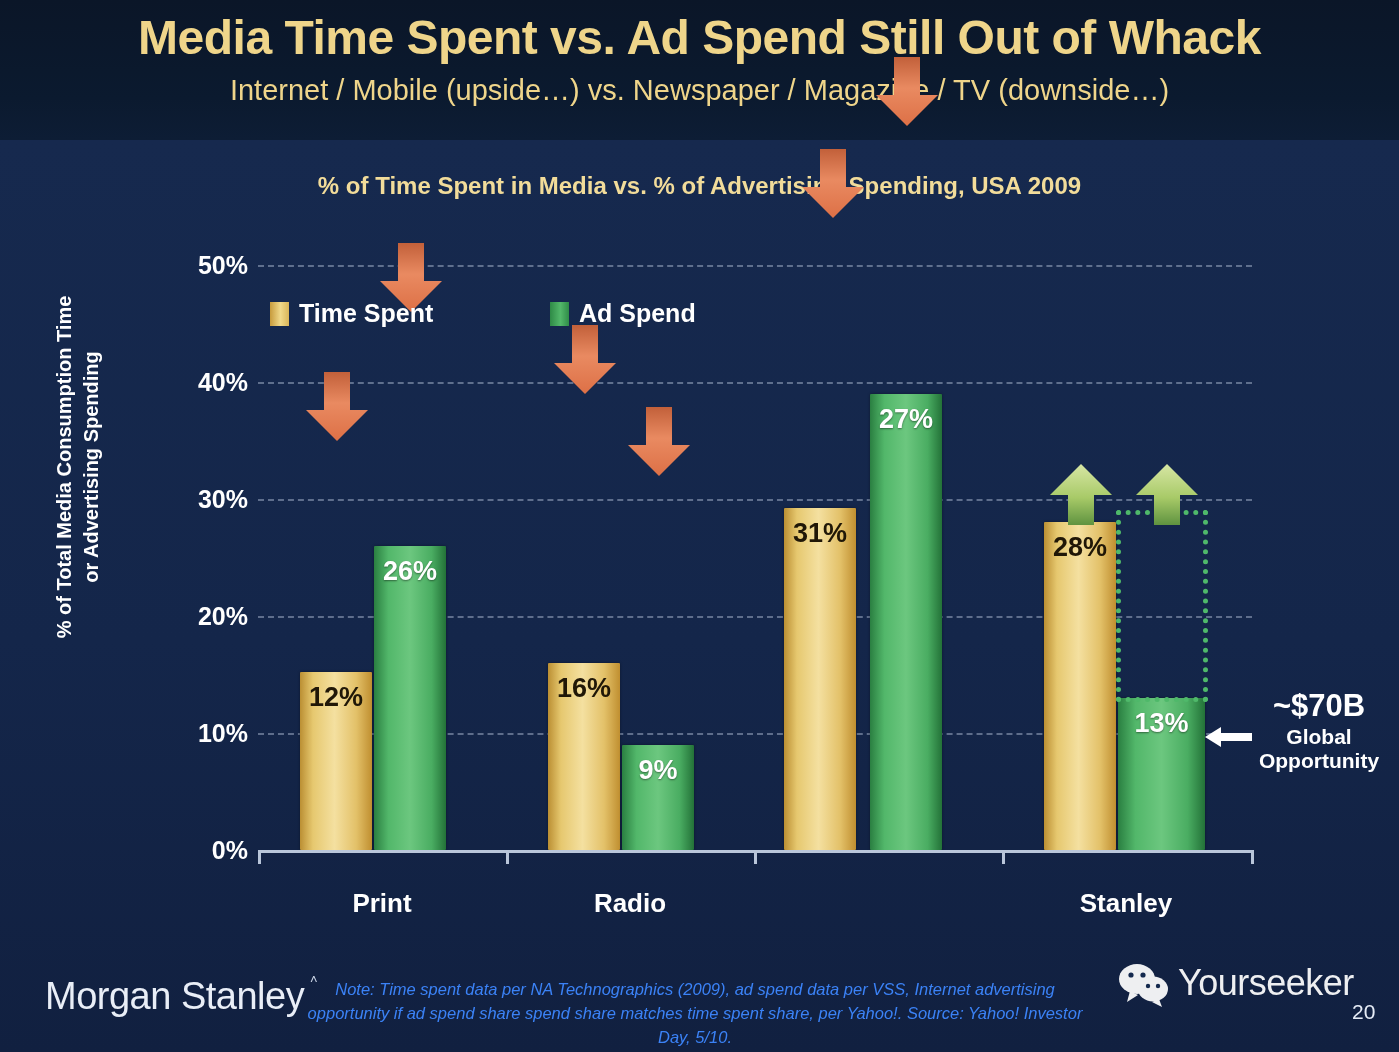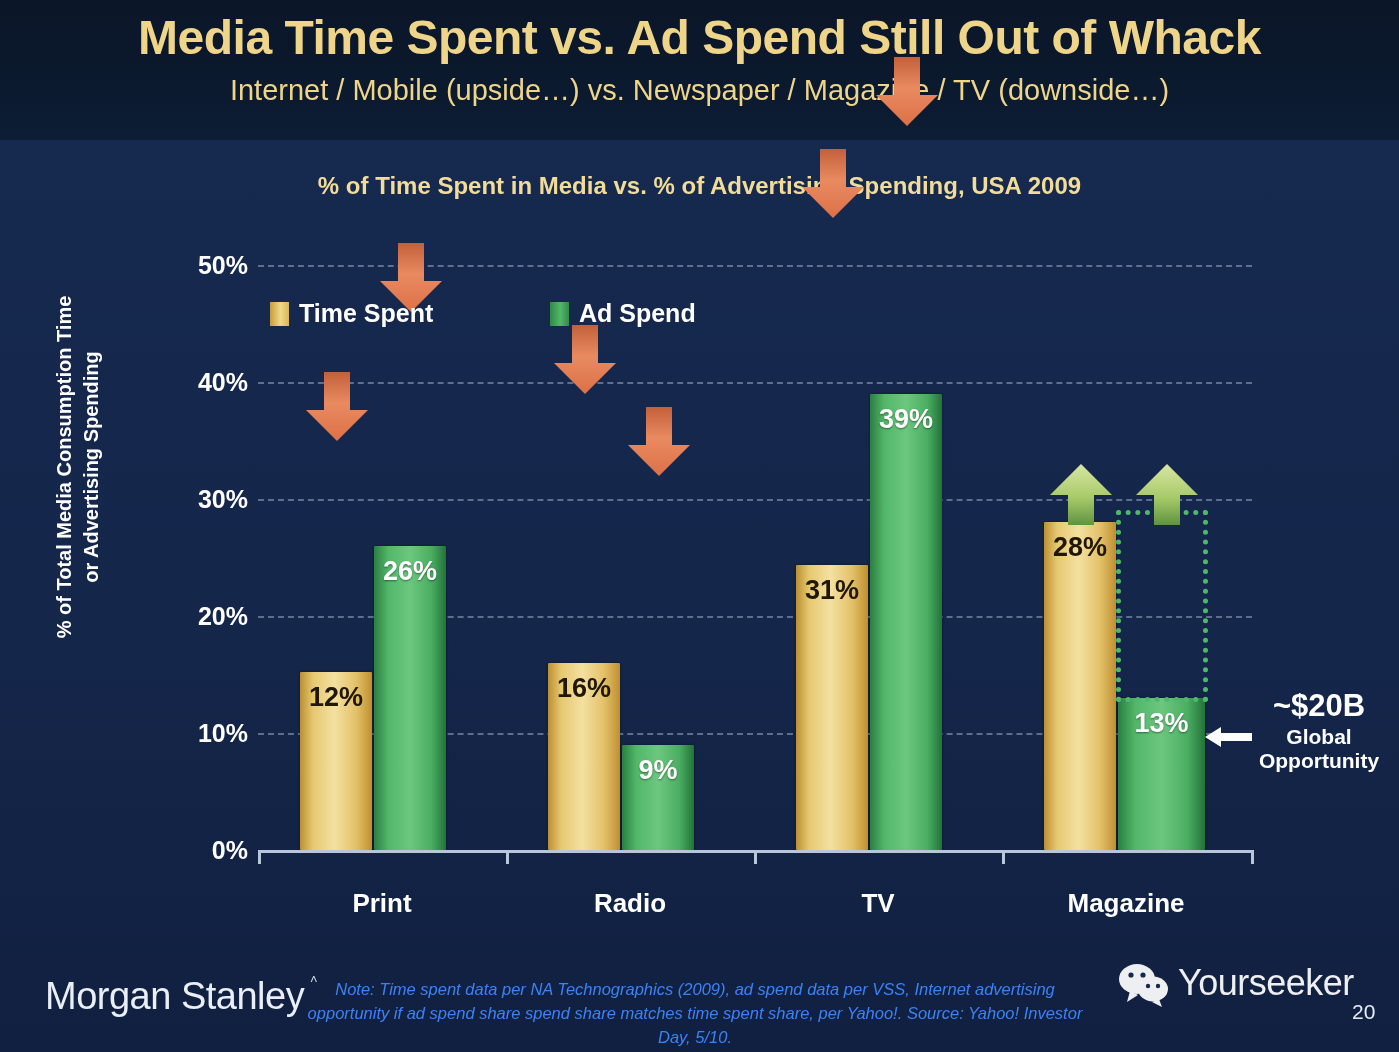--- a/index.html
+++ b/index.html
@@ -175,25 +175,25 @@
         <div class="bar-val">26%</div>
       </div>
 
       <div class="bar gold" style="left:290px;width:72px;height:187.2px;">
         <div class="bar-val">16%</div>
       </div>
       <div class="bar green" style="left:364px;width:72px;height:105.3px;">
         <div class="bar-val">9%</div>
       </div>
 
-      <div class="bar gold" style="left:538px;width:72px;height:285px;">
+      <div class="bar gold" style="left:526px;width:72px;height:342px;">
         <div class="bar-val">31%</div>
       </div>
       <div class="bar green" style="left:612px;width:72px;height:456.3px;">
-        <div class="bar-val">39%</div>
+        <div class="bar-val">27%</div>
       </div>
 
       <div class="bar gold" style="left:786px;width:72px;height:327.6px;">
         <div class="bar-val">28%</div>
       </div>
       <div class="bar green" style="left:860px;width:87px;height:152.1px;">
         <div class="bar-val">13%</div>
       </div>
 
       <div id="oppbox" style="left:858px;width:82px;bottom:148px;height:182px;"></div>
@@ -268,30 +268,29 @@
 
     <div id="axis-x"></div>
     <div class="tickmark" style="left:258px;"></div>
     <div class="tickmark" style="left:506px;"></div>
     <div class="tickmark" style="left:754px;"></div>
     <div class="tickmark" style="left:1002px;"></div>
     <div class="tickmark" style="left:1251px;"></div>
 
     <div class="catlabel" style="left:506px;width:248px;">Radio</div>
     <div class="catlabel" style="left:258px;width:248px;">Print</div>
-    <div class="catlabel" style="left:754px;width:248px;">TV</div>
-    <div class="catlabel" style="left:1002px;width:248px;">Magazine</div>
+    <div class="catlabel" style="left:1002px;width:248px;">Stanley</div>
 
     <div id="ann-arrow">
       <svg width="48" height="26" viewBox="0 0 48 26">
         <path d="M0 13 L16 3 V9 H47 V17 H16 V23 Z" fill="#ffffff"></path>
       </svg>
     </div>
     <div id="annotation">
-      <div id="ann-big">~$20B</div>
+      <div id="ann-big">~$70B</div>
       <div id="ann-l1">Global</div>
       <div id="ann-l2">Opportunity</div>
     </div>
 
   </div>
 
   <div id="ms-logo">Morgan Stanley</div>
   <div id="ms-tm">˄</div>
 
   <div id="footnote">

